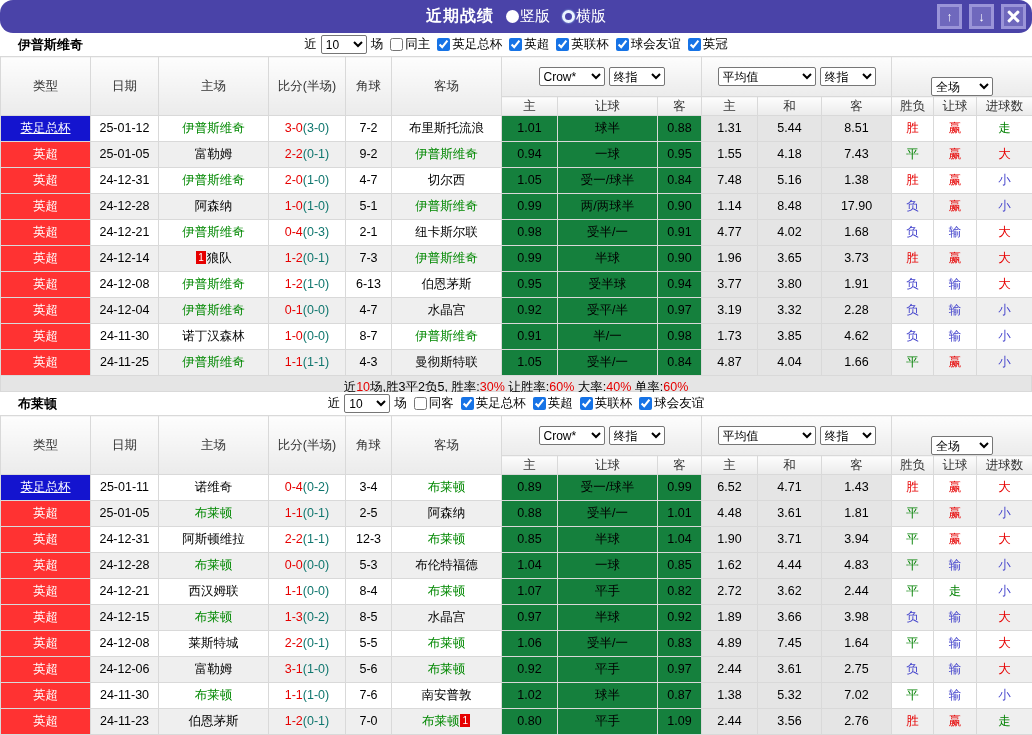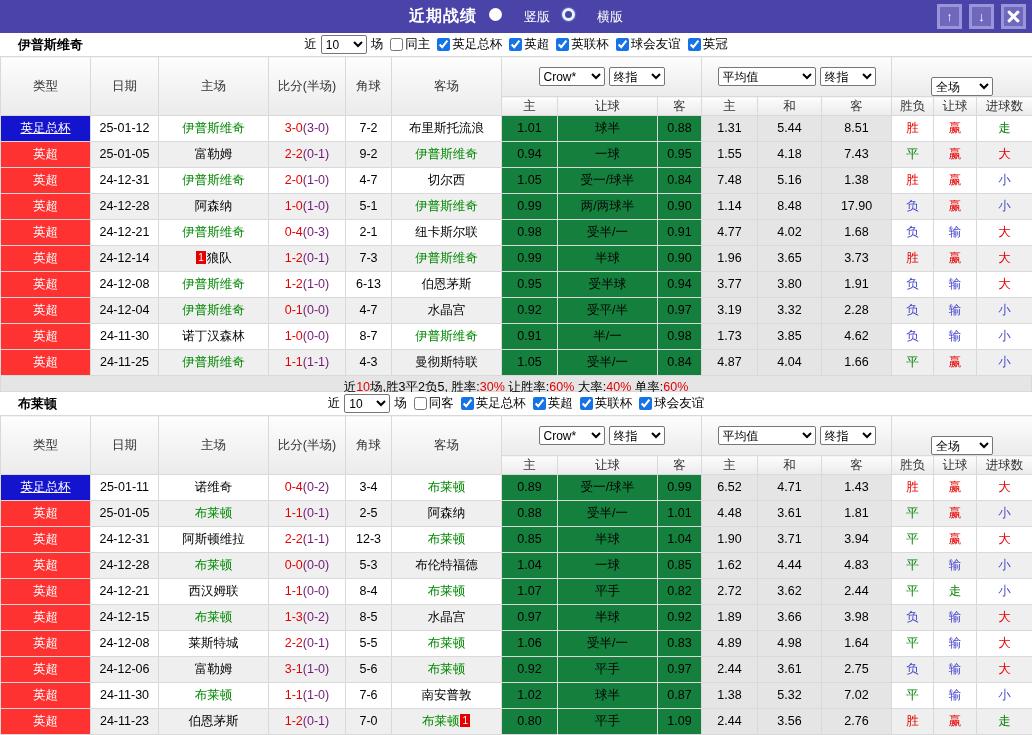--- a/index.html
+++ b/index.html
@@ -1,24 +1,24 @@
 <!DOCTYPE html>
 <html><head>
 <meta charset="utf-8">
 <style>
   *{margin:0;padding:0;box-sizing:border-box;}
   html,body{width:1032px;height:735px;}
   body{font-family:"Liberation Sans","DejaVu Sans",sans-serif;background:#e3e3e3;}
   .window{width:1032px;background:#fff;}
 
   
-  .titlebar{height:33px;background:#4a43a8;display:flex;align-items:center;position:relative;}
+  .titlebar{height:33px;background:#4a43a8;display:flex;align-items:center;position:relative;border-radius:13px;}
   .title-center{flex:1;display:flex;justify-content:center;align-items:center;gap:12px;color:#fff;}
   .title-text{font-size:16px;font-weight:bold;letter-spacing:1px;}
-  .radio-item{display:flex;gap:22px;font-size:13px;color:#fff;cursor:pointer;}
+  .radio-item{display:flex;align-items:center;gap:1px;font-size:15px;color:#fff;cursor:pointer;}
   .radio{width:13px;height:13px;border-radius:50%;display:inline-block;}
   .radio.filled{background:#fff;}
   .radio.ring{border:3px solid #eaf4ff;background:transparent;box-shadow:0 0 2px #9fd4ff;}
   .titlebar-buttons{position:absolute;right:6px;top:4px;display:flex;gap:7px;}
   .tb-btn{width:25px;height:25px;background:#6f68bd;border:3px solid #9a94d8;color:#fff;
           display:flex;align-items:center;justify-content:center;cursor:pointer;font-size:13px;font-weight:bold;padding:0;}
   .x-glyph{position:relative;width:13px;height:13px;display:inline-block;}
   .x-glyph::before,.x-glyph::after{content:"";position:absolute;left:-1px;top:5px;width:15px;height:3px;background:#fff;border-radius:1px;}
   .x-glyph::before{transform:rotate(45deg);}
   .x-glyph::after{transform:rotate(-45deg);}
@@ -47,21 +47,21 @@
   .grp-inner{display:flex;justify-content:center;gap:4px;align-items:center;}
   tbody td{height:25px;line-height:25px;}
   tr.odd{background:#fff;}
   tr.even{background:#efefef;}
   td.lg-epl{background:#ff3232;color:#fff;cursor:pointer;}
   td.lg-cup{background:#1414cf;color:#fff;text-decoration:underline;cursor:pointer;}
   td.crow{background:#15803d;}
   td.avg{background:#e5e5e5;}
   .focus{color:#008800;}
   .ft{color:#e60000;}
-  .ht{color:#701a75;margin-top:24px;}
+  .ht{color:#0f766e;margin-top:24px;}
   td.res.r{color:#e60000;}
   td.res.g{color:#008000;}
   td.res.b{color:#4444cc;}
   .badge{display:inline-block;background:#e60000;color:#fff;font-size:10px;line-height:13px;height:13px;padding:0 2px;margin:0 1px;vertical-align:1px;}
 
   .summary{height:16px;line-height:23px;text-align:center;font-size:12.5px;border:1px solid #d9d9d9;border-top:none;background:#e5e5e5;color:#000;}
   .summary .red{color:#e60000;}
 </style>
 </head>
 <body>
@@ -543,21 +543,21 @@
             <td class="lg-epl">英超</td>
             <td class="date">24-12-08</td>
             <td class="team"><span>莱斯特城</span></td>
             <td class="score"><span class="ft">2-2</span><span class="ht">(0-1)</span></td>
             <td class="corner">5-5</td>
             <td class="team"><span class="focus">布莱顿</span></td>
             <td class="crow">1.06</td>
             <td class="crow">受半/一</td>
             <td class="crow">0.83</td>
             <td class="avg">4.89</td>
-            <td class="avg">4.98</td>
+            <td class="avg">7.45</td>
             <td class="avg">1.64</td>
             <td class="res g">平</td>
             <td class="res b">输</td>
             <td class="res r">大</td>
           </tr>
           <tr class="even">
             <td class="lg-epl">英超</td>
             <td class="date">24-12-06</td>
             <td class="team"><span>富勒姆</span></td>
             <td class="score"><span class="ft">3-1</span><span class="ht">(1-0)</span></td>

